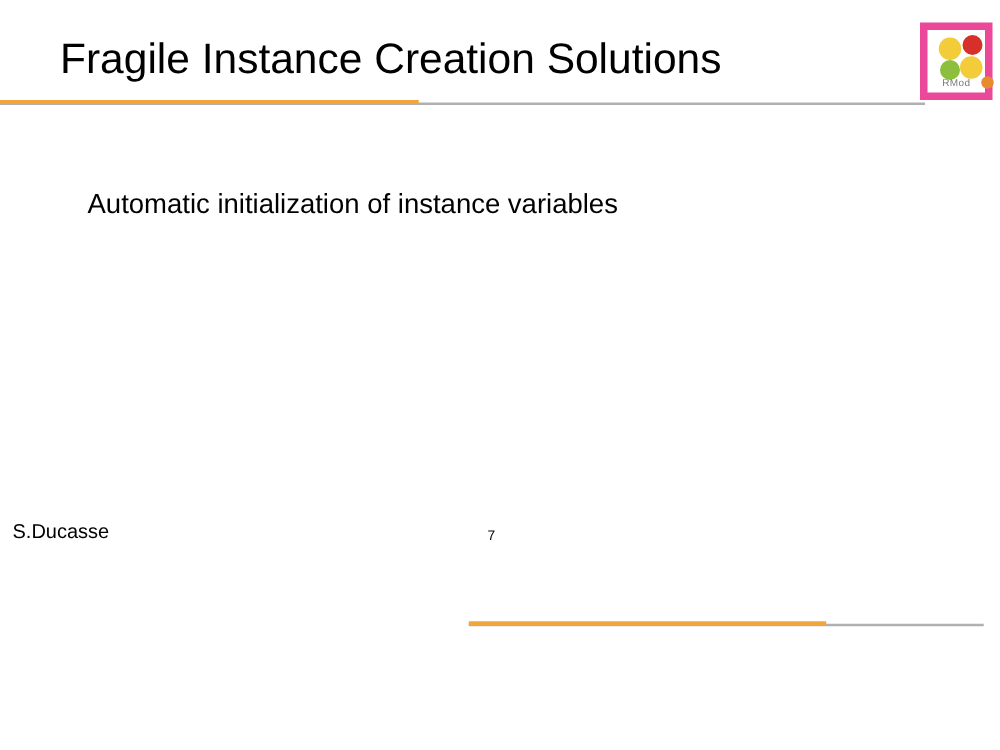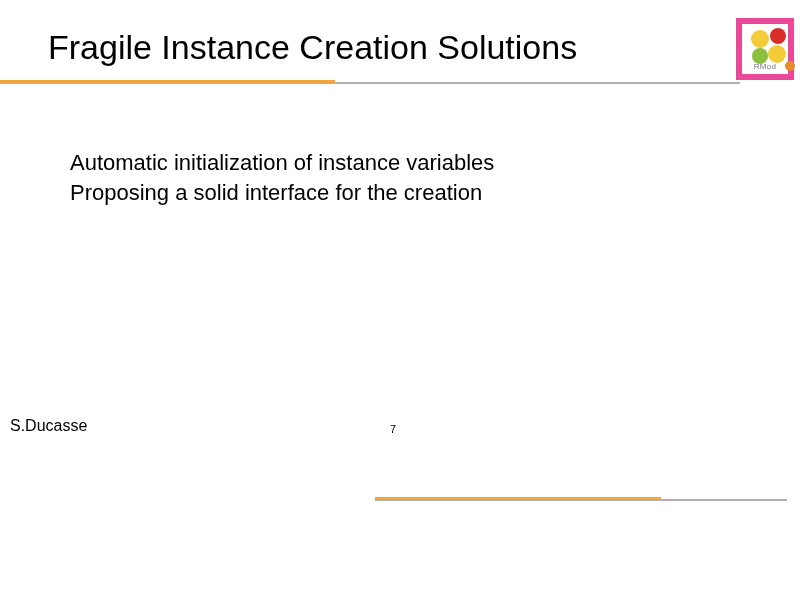--- a/index.html
+++ b/index.html
@@ -107,21 +107,20 @@
 <div class="slide">
 
   <div class="title-wrap">
     <h1 class="title">Fragile Instance Creation Solutions</h1>
   </div>
   <div class="title-underline-full"></div>
   <div class="title-underline-accent"></div>
 
   <div class="body-wrap">
     <p class="body-line">Automatic initialization of instance variables</p>
-    <p class="body-line">Proposing a solid interface for the creation</p>
   </div>
 
   <div class="lower-rule-full"></div>
   <div class="lower-rule-accent"></div>
 
   <div class="footer-author">S.Ducasse</div>
   <div class="page-number">7</div>
 
   <div class="logo">
     <svg width="56" height="48" viewBox="0 0 56 48">

